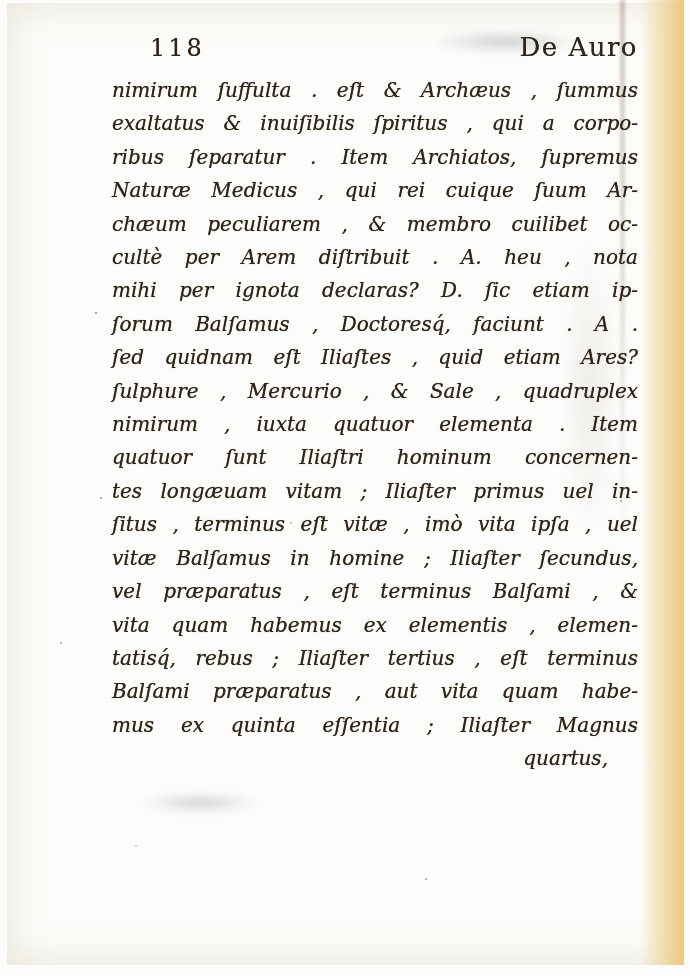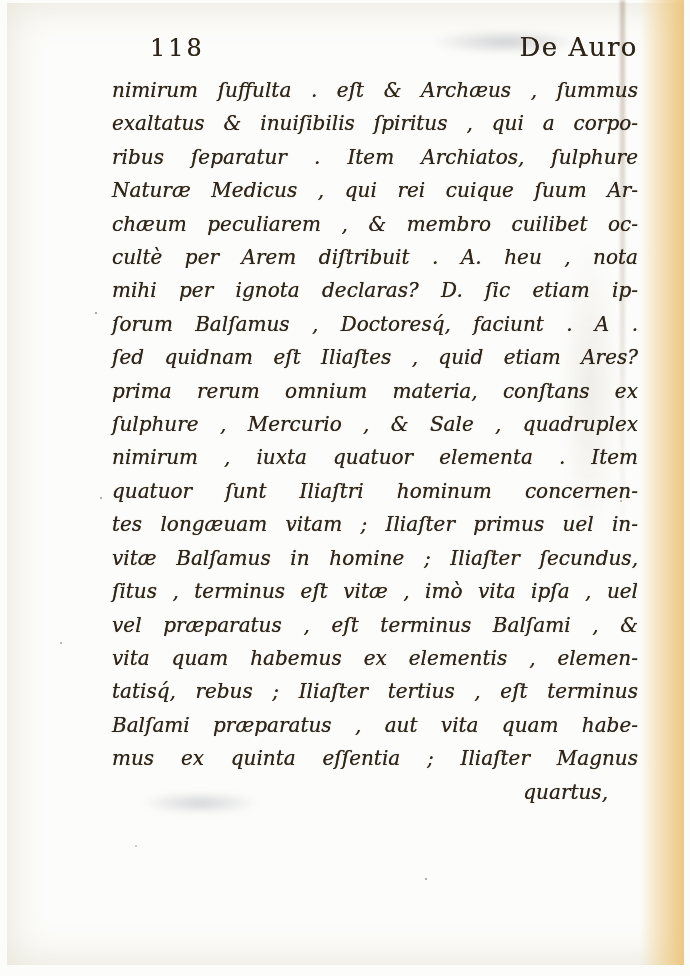--- a/index.html
+++ b/index.html
@@ -123,33 +123,32 @@
 
 <div class="header">
   <span class="page-number">118</span>
   <span class="running-title">De Auro</span>
 </div>
 
 <div class="body-text">
 
   <div class="line">nimirum ſuffulta . eſt &amp; Archæus , ſummus</div>
     <div class="line">exaltatus &amp; inuiſibilis ſpiritus , qui a corpo-</div>
-    <div class="line">ribus ſeparatur . Item Archiatos, ſulphure</div>
+    <div class="line">ribus ſeparatur . Item Archiatos, ſupremus</div>
     <div class="line">Naturæ Medicus , qui rei cuique ſuum Ar-</div>
     <div class="line">chæum peculiarem , &amp; membro cuilibet oc-</div>
     <div class="line">cultè per Arem diſtribuit .  A.  heu , nota</div>
     <div class="line">mihi per ignota declaras?  D.  ſic etiam ip-</div>
     <div class="line">ſorum Balſamus , Doctoresq́, faciunt .  A .</div>
     <div class="line">ſed quidnam eſt Iliaſtes , quid etiam Ares?</div>
-    <div class="line">prima rerum omnium materia, conſtans ex</div>
     <div class="line">ſulphure , Mercurio , &amp; Sale , quadruplex</div>
     <div class="line">nimirum , iuxta quatuor elementa .  Item</div>
     <div class="line">quatuor ſunt Iliaſtri hominum concernen-</div>
     <div class="line">tes longæuam vitam ; Iliaſter primus uel in-</div>
+    <div class="line">ſitus , terminus eſt vitæ , imò vita ipſa , uel</div>
     <div class="line">vitæ Balſamus in homine ; Iliaſter ſecundus,</div>
-    <div class="line">ſitus , terminus eſt vitæ , imò vita ipſa , uel</div>
     <div class="line">vel præparatus , eſt terminus Balſami , &amp;</div>
     <div class="line">vita quam habemus ex elementis , elemen-</div>
     <div class="line">tatisq́, rebus ; Iliaſter tertius , eſt terminus</div>
     <div class="line">Balſami præparatus , aut vita quam habe-</div>
     <div class="line">mus ex quinta eſſentia ;  Iliaſter Magnus</div>
     <div class="line catchword" id="catchword">quartus,</div>
 </div>
 
 </body></html>

